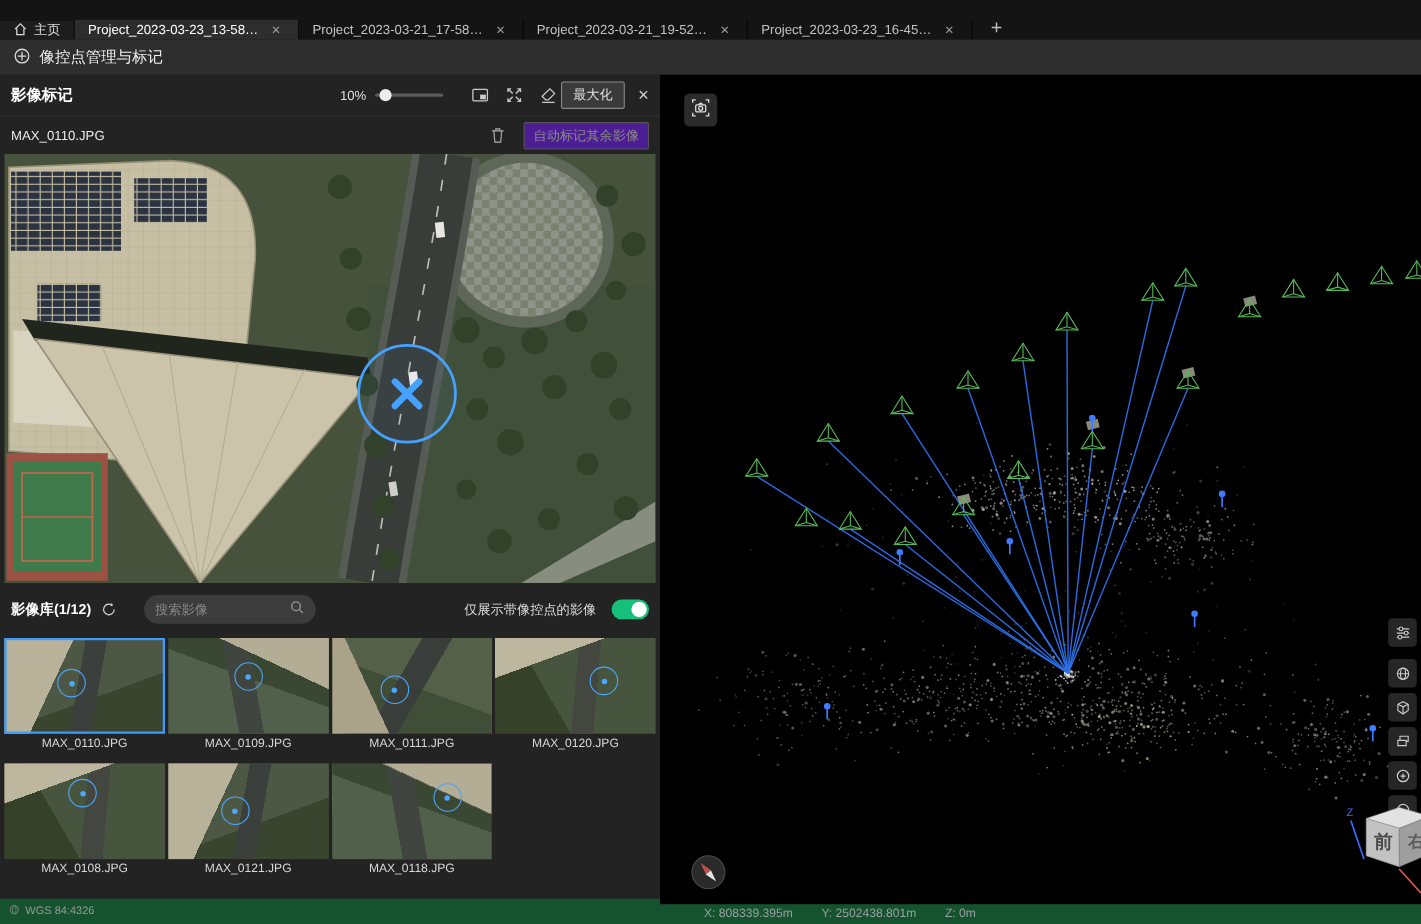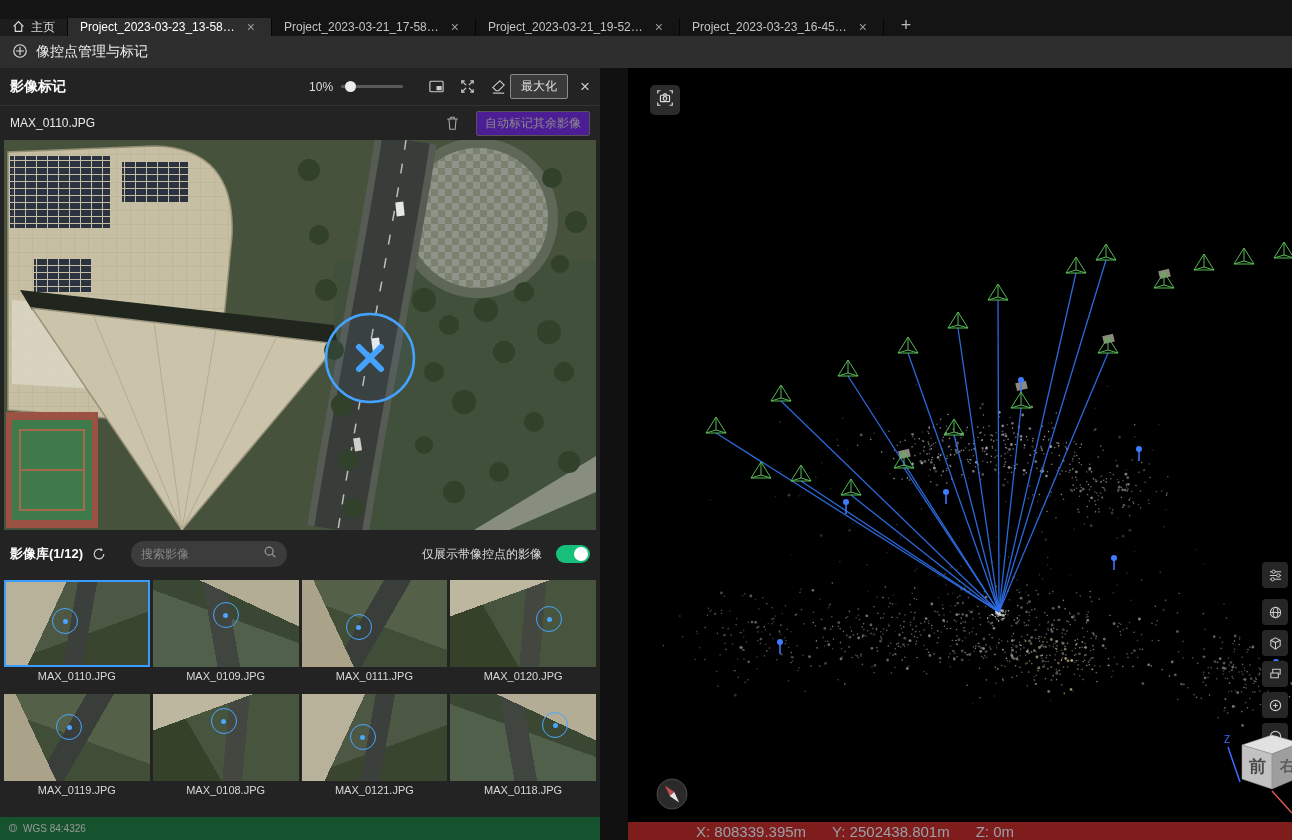--- a/index.html
+++ b/index.html
@@ -17,21 +17,21 @@
   .tab-label { white-space:nowrap; overflow:hidden; text-overflow:ellipsis; }
   .tab-close { color:#9a9a9a; font-size:14px; line-height:1; padding:2px 4px; }
   .tab-new { width:44px; display:flex; align-items:center; justify-content:center; color:#bbb;
     font-size:18px; cursor:pointer; }
 
   
   .page-header { height:32px; background:#2e2e2e; display:flex; align-items:center; gap:8px;
     padding:0 12px; color:#eee; font-size:14px; flex:0 0 32px; }
 
   
-  .main { display:flex; height:772px; flex:1;gap:28px; }
+  .main { display:flex; height:772px; flex:1; }
   .left-panel { width:600px; flex:0 0 600px; background:#232323; display:flex; flex-direction:column; }
   .viewport { width:692px; flex:1; position:relative; background:#000; overflow:hidden; }
 
   
   .panel-header { height:38px; flex:0 0 38px; display:flex; align-items:center; padding:0 10px;
     border-bottom:1px solid #333; }
   .panel-title { font-weight:bold; color:#fff; font-size:14px; }
   .spacer { flex:1; }
   .zoom-label { color:#ddd; font-size:12px; margin-right:8px; }
   .slider { width:62px; height:3px; background:#5a5a5a; border-radius:2px; position:relative; margin-right:14px; cursor:pointer; }
@@ -84,22 +84,22 @@
   
   #scene { position:absolute; left:0; top:0; }
   .vbtn { position:absolute; left:22px; top:17px; width:30px; height:30px; background:#2b2b2b;
     border-radius:5px; display:flex; align-items:center; justify-content:center; cursor:pointer; }
   .vtoolbar { position:absolute; right:4px; top:494px; display:flex; flex-direction:column; gap:5px; }
   .tbtn { width:26px; height:26px; background:#262626; border-radius:4px; display:flex;
     align-items:center; justify-content:center; cursor:pointer; }
   .tbtn:first-child { margin-bottom:6px; }
   .compass { position:absolute; left:28px; bottom:26px; cursor:pointer; }
   .navcube { position:absolute; right:-10px; bottom:14px; cursor:pointer; }
-  .vstatus { position:absolute; left:0; right:0; bottom:0; height:18px; background:#7f1d1d;
-    color:#9aa0a6; font-size:15px; display:flex; gap:26px; padding-left:68px; align-items:center; }
+  .vstatus { position:absolute; left:0; right:0; bottom:0; height:18px; background:#14532d;
+    color:#9aa0a6; font-size:11px; display:flex; gap:26px; padding-left:40px; align-items:center; }
 </style>
 </head>
 <body>
 
 <div class="app">
 
   <div class="tabbar">
     <div class="tab-home">
       <span>
         <svg width="13" height="13" viewBox="0 0 16 16">
@@ -305,26 +305,20 @@
             <div class="thumb-img tv2">
               <div class="thumb-marker" style="left:44px;top:34px;"></div>
             </div>
             <div class="thumb-label">MAX_0111.JPG</div>
           </div>
           <div class="thumb">
             <div class="thumb-img tv3">
               <div class="thumb-marker" style="left:86px;top:26px;"></div>
             </div>
             <div class="thumb-label">MAX_0120.JPG</div>
-          </div>
-          <div class="thumb">
-            <div class="thumb-img tv2">
-              <div class="thumb-marker" style="left:52px;top:20px;"></div>
-            </div>
-            <div class="thumb-label">MAX_0119.JPG</div>
           </div>
           <div class="thumb">
             <div class="thumb-img tv3">
               <div class="thumb-marker" style="left:58px;top:14px;"></div>
             </div>
             <div class="thumb-label">MAX_0108.JPG</div>
           </div>
           <div class="thumb">
             <div class="thumb-img tv0">
               <div class="thumb-marker" style="left:48px;top:30px;"></div>

